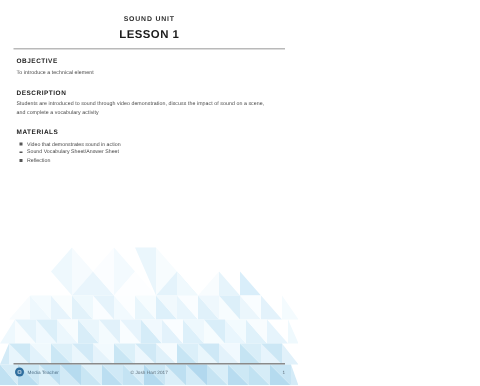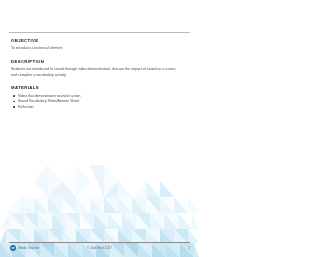--- a/index.html
+++ b/index.html
@@ -297,20 +297,24 @@
     <polygon points="138,106 152,106 152,120" fill="#d9eef8"></polygon>
     <polygon points="152,106 166,120 152,120" fill="#b8dcf0"></polygon>
     <polygon points="152,106 166,106 166,120" fill="#cde8f5"></polygon>
     <polygon points="166,106 180,120 166,120" fill="#c1e2f2"></polygon>
     <polygon points="166,106 180,106 180,120" fill="#d6ecf7"></polygon>
     <polygon points="180,106 194,120 180,120" fill="#b5dbef"></polygon>
     <polygon points="180,106 194,106 194,120" fill="#c8e5f4"></polygon>
     <polygon points="194,106 199,120 194,120" fill="#d4ebf7"></polygon>
   </svg>
 
+  <div class="header">
+    <div class="unit-title">SOUND UNIT</div>
+    <div class="lesson-title">LESSON 1</div>
+  </div>
   <div class="rule"></div>
 
   <div class="content">
 
     <div class="section">
       <div class="section-heading">OBJECTIVE</div>
       <div class="section-body">To introduce a technical element</div>
     </div>
 
     <div class="section">

